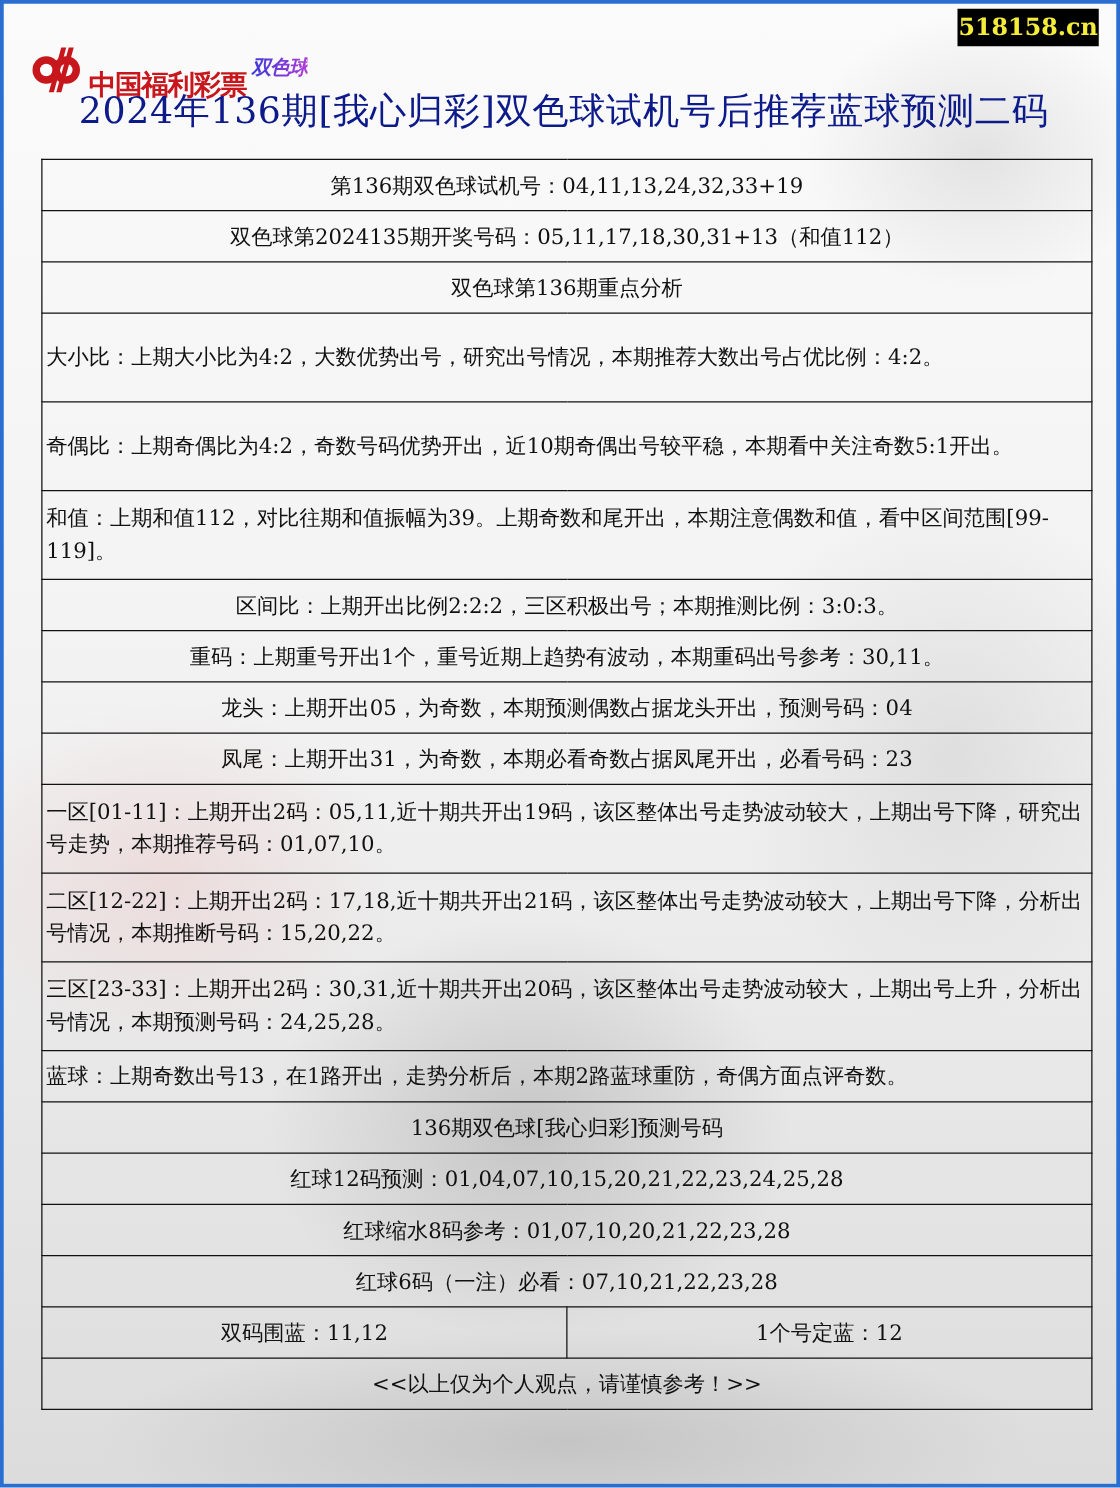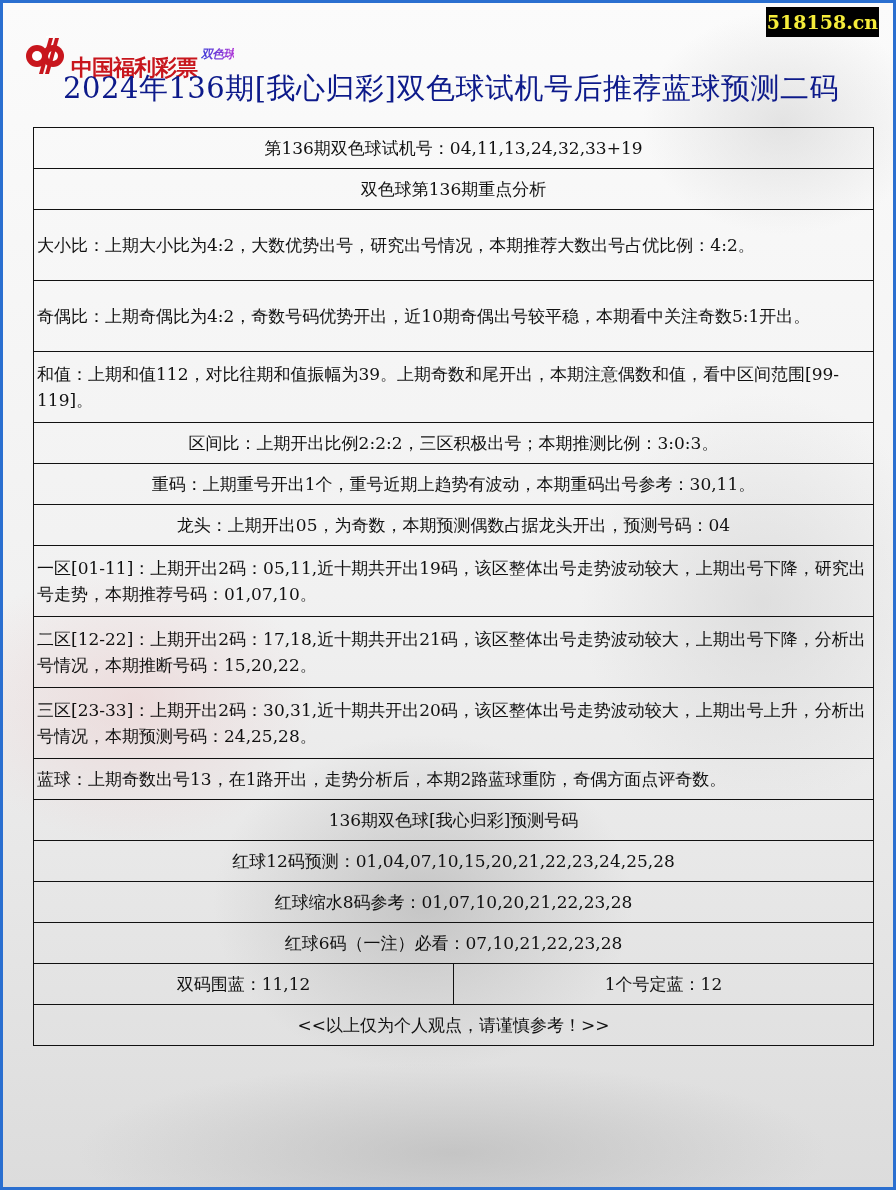--- a/index.html
+++ b/index.html
@@ -24,21 +24,21 @@
     position: absolute; left: 20px; top: 22px;
     display: flex; align-items: center; gap: 4px;
   }
   .logo-mark { width: 44px; height: 40px; }
   .logo-text-cn {
     font-family: "DejaVu Sans", "Liberation Sans", sans-serif;
     font-weight: bold; font-size: 22px; color: #c8161d; letter-spacing: -1px; margin-top: 28px;
   }
   .logo-text-ssq {
     font-family: Liberation Serif, serif;
-    font-weight: bold; font-style: italic; font-size: 12px; letter-spacing: -1px;
+    font-weight: bold; font-style: italic; font-size: 16px; letter-spacing: -1px;
     background: linear-gradient(90deg, #3a3ad8, #b03ad8);
     -webkit-background-clip: text; background-clip: text; color: transparent;
   }
   .site-badge {
     position: absolute; left: 763px; top: 4px;
     width: 113px; height: 30px; background: #000;
     color: #f5ec3a; font-family: "DejaVu Serif", "Liberation Serif", serif;
     font-weight: bold; font-size: 19px;
     display: flex; align-items: center; justify-content: center;
   }
@@ -91,39 +91,45 @@
   <table class="main">
     <colgroup>
         <col style="width:50%">
         <col style="width:50%">
       </colgroup>
     <tbody>
         <tr class="one">
       <td colspan="2">第136期双色球试机号：04,11,13,24,32,33+19</td>
     </tr>
     <tr class="one">
+      <td colspan="2">双色球第2024135期开奖号码：05,11,17,18,30,31+13（和值112）</td>
+    </tr>
+    <tr class="one">
       <td colspan="2">双色球第136期重点分析</td>
     </tr>
     <tr class="two">
       <td colspan="2" class="left">大小比：上期大小比为4:2，大数优势出号，研究出号情况，本期推荐大数出号占优比例：4:2。</td>
     </tr>
     <tr class="two">
       <td colspan="2" class="left">奇偶比：上期奇偶比为4:2，奇数号码优势开出，近10期奇偶出号较平稳，本期看中关注奇数5:1开出。</td>
     </tr>
     <tr class="two">
       <td colspan="2" class="left">和值：上期和值112，对比往期和值振幅为39。上期奇数和尾开出，本期注意偶数和值，看中区间范围[99-119]。</td>
     </tr>
     <tr class="one">
       <td colspan="2">区间比：上期开出比例2:2:2，三区积极出号；本期推测比例：3:0:3。</td>
     </tr>
     <tr class="one">
       <td colspan="2">重码：上期重号开出1个，重号近期上趋势有波动，本期重码出号参考：30,11。</td>
     </tr>
     <tr class="one">
       <td colspan="2">龙头：上期开出05，为奇数，本期预测偶数占据龙头开出，预测号码：04</td>
+    </tr>
+    <tr class="one">
+      <td colspan="2">凤尾：上期开出31，为奇数，本期必看奇数占据凤尾开出，必看号码：23</td>
     </tr>
     <tr class="two">
       <td colspan="2" class="left">一区[01-11]：上期开出2码：05,11,近十期共开出19码，该区整体出号走势波动较大，上期出号下降，研究出号走势，本期推荐号码：01,07,10。</td>
     </tr>
     <tr class="two">
       <td colspan="2" class="left">二区[12-22]：上期开出2码：17,18,近十期共开出21码，该区整体出号走势波动较大，上期出号下降，分析出号情况，本期推断号码：15,20,22。</td>
     </tr>
     <tr class="two">
       <td colspan="2" class="left">三区[23-33]：上期开出2码：30,31,近十期共开出20码，该区整体出号走势波动较大，上期出号上升，分析出号情况，本期预测号码：24,25,28。</td>
     </tr>

